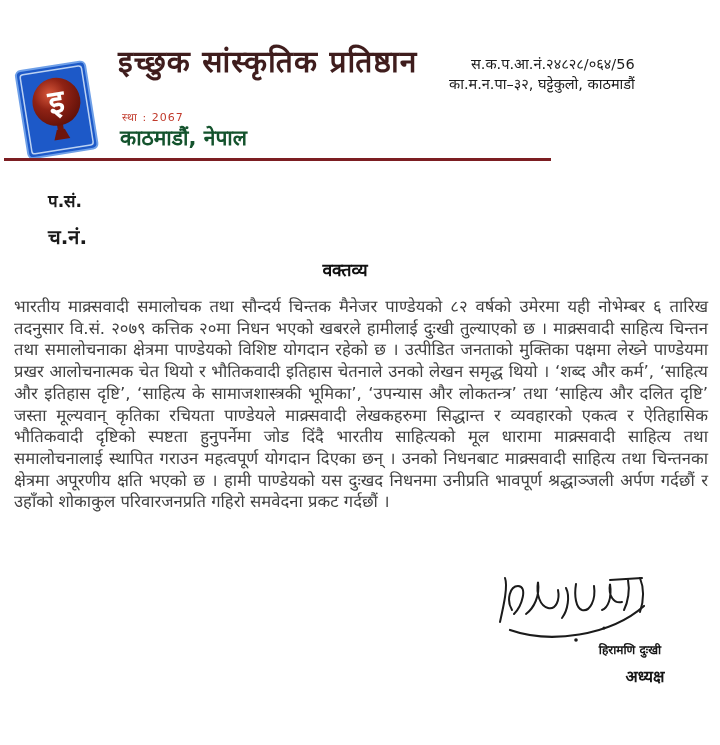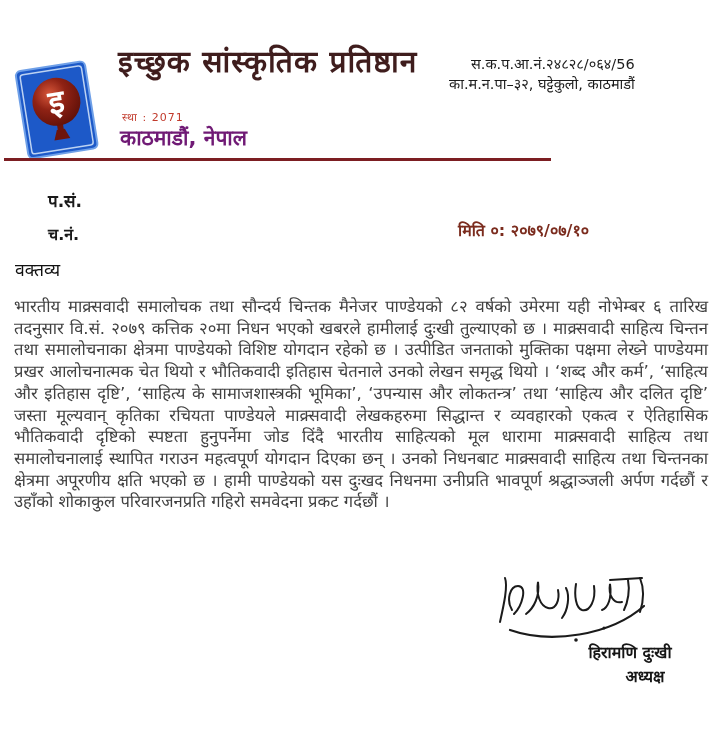--- a/index.html
+++ b/index.html
@@ -22,51 +22,51 @@
     position: absolute; left: 118px; top: 40px;
     font-size: 30px; font-weight: bold; color: #3f1d1d;
     letter-spacing: 1px; white-space: nowrap;
   }
   .org-estd {
     position: absolute; left: 122px; top: 109px;
     font-size: 11px; color: #c13a2c; letter-spacing: 1px;
   }
   .org-city {
     position: absolute; left: 120px; top: 123px;
-    font-size: 21px; font-weight: bold; color: #701a75;
+    font-size: 21px; font-weight: bold; color: #14532d;
   }
   .reg-block {
     position: absolute; left: 449px; top: 55px; width: 264px;
     font-size: 14.5px; line-height: 19.5px; color: #1c1c1c;
     font-weight: 500;
   }
   .reg-block .indent { padding-left: 22px; display: block; }
   .reg-block .wrapnum { display: inline-block; width: 186px; word-break: break-all; vertical-align: top; }
   .header-rule {
     position: absolute; left: 4px; top: 158px; width: 547px; height: 3px;
     border-top: 2.5px solid #7c1e22; border-bottom: 1.5px solid #7c1e22;
   }
   
   .ref-no   { position: absolute; left: 48px; top: 189px; font-size: 17px; font-weight: 600; color: #1a1a1a; }
-  .disp-no  { position: absolute; left: 48px; top: 223px; font-size: 16px; font-weight: 600; color: #1a1a1a; }
+  .disp-no  { position: absolute; left: 48px; top: 223px; font-size: 20px; font-weight: 600; color: #1a1a1a; }
   .date     { position: absolute; left: 458px; top: 219px; font-size: 16px; font-weight: 600; color: #7b2c1e; }
   .doc-title {
     position: absolute; left: 15px; top: 257px; width: 660px;
-    text-align: left; font-size: 17.5px; font-weight: normal; color: #111;
+    text-align: center; font-size: 17.5px; font-weight: bold; color: #111;
   }
   
   .body-text {
     position: absolute; left: 14px; top: 296px; width: 694px;
     font-size: 16.6px; line-height: 21.7px; text-align: justify;
     color: #404040; font-weight: 500;
   }
   
   .sig-img { position: absolute; left: 492px; top: 570px; width: 170px; height: 78px; }
   .sig-name { position: absolute; left: 545px; top: 641px; width: 170px; text-align: center;
-              font-size: 16px; font-weight: bold; color: #161616; }
+              font-size: 12px; font-weight: bold; color: #161616; }
   .sig-role { position: absolute; left: 560px; top: 665px; width: 170px; text-align: center;
               font-size: 16px; font-weight: 600; color: #161616; }
 </style>
 </head>
 <body>
 
 <div class="page">
 
   <div class="logo-wrap">
     <svg width="92" height="104" viewBox="0 0 92 104">
@@ -86,33 +86,32 @@
         <rect x="45" y="60" width="6" height="12" fill="#6d150c"></rect>
 
         <circle cx="48" cy="42" r="24" fill="url(#globeGrad)"></circle>
 
         <text x="48" y="53" text-anchor="middle" font-size="32" font-weight="bold" fill="#ffffff" font-family="'DejaVu Sans', sans-serif">इ</text>
       </g>
     </svg>
   </div>
 
   <div class="org-title">इच्छुक सांस्कृतिक प्रतिष्ठान</div>
-  <div class="org-estd">स्था : 2071</div>
+  <div class="org-estd">स्था : 2067</div>
   <div class="org-city">काठमाडौं, नेपाल</div>
 
   <div class="reg-block">
     <span class="indent"><span class="wrapnum">स.क.प.आ.नं.२४८२८/०६४/56</span></span>
     <span>का.म.न.पा–३२, घट्टेकुलो, काठमाडौं</span>
   </div>
 
   <div class="header-rule"></div>
 
   <div class="ref-no">प.सं.</div>
   <div class="disp-no">च.नं.</div>
-  <div class="date">मिति ०: २०७९/०७/१०</div>
 
   <div class="doc-title">वक्तव्य</div>
 
   <div class="body-text">भारतीय माक्र्सवादी समालोचक तथा सौन्दर्य चिन्तक मैनेजर पाण्डेयको ८२ वर्षको उमेरमा यही नोभेम्बर ६ तारिख तदनुसार वि.सं. २०७९ कत्तिक २०मा निधन भएको खबरले हामीलाई दुःखी तुल्याएको छ । माक्र्सवादी साहित्य चिन्तन तथा समालोचनाका क्षेत्रमा पाण्डेयको विशिष्ट योगदान रहेको छ । उत्पीडित जनताको मुक्तिका पक्षमा लेख्ने पाण्डेयमा प्रखर आलोचनात्मक चेत थियो र भौतिकवादी इतिहास चेतनाले उनको लेखन समृद्ध थियो । ‘शब्द और कर्म’, ‘साहित्य और इतिहास दृष्टि’, ‘साहित्य के सामाजशास्त्रकी भूमिका’, ‘उपन्यास और लोकतन्त्र’ तथा ‘साहित्य और दलित दृष्टि’ जस्ता मूल्यवान् कृतिका रचियता पाण्डेयले माक्र्सवादी लेखकहरुमा सिद्धान्त र व्यवहारको एकत्व र ऐतिहासिक भौतिकवादी दृष्टिको स्पष्टता हुनुपर्नेमा जोड दिंदै भारतीय साहित्यको मूल धारामा माक्र्सवादी साहित्य तथा समालोचनालाई स्थापित गराउन महत्वपूर्ण योगदान दिएका छन् । उनको निधनबाट माक्र्सवादी साहित्य तथा चिन्तनका क्षेत्रमा अपूरणीय क्षति भएको छ । हामी पाण्डेयको यस दुःखद निधनमा उनीप्रति भावपूर्ण श्रद्धाञ्जली अर्पण गर्दछौं र उहाँको शोकाकुल परिवारजनप्रति गहिरो समवेदना प्रकट गर्दछौं ।</div>
 
   <div class="sig-img">
     <svg width="170" height="78" viewBox="0 0 170 78">
       <g fill="none" stroke="#1b1b1b" stroke-width="2" stroke-linecap="round">
         <path d="M8 52 C12 34 16 16 13 8"></path>
         <path d="M20 40 C14 30 18 16 26 16 C36 16 30 36 22 44"></path>

